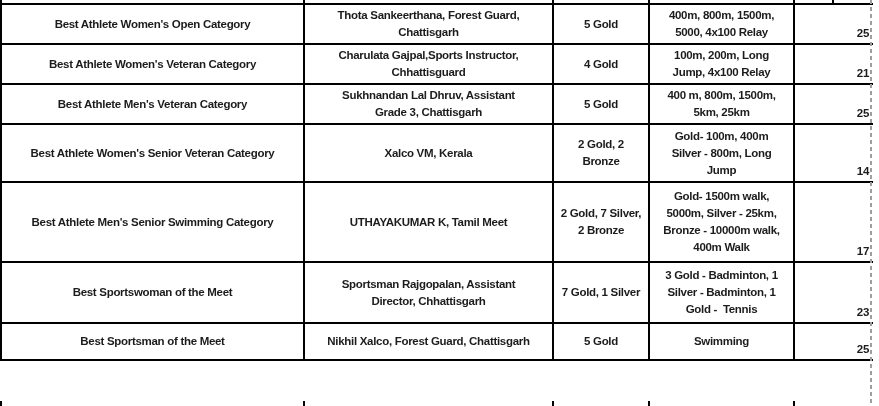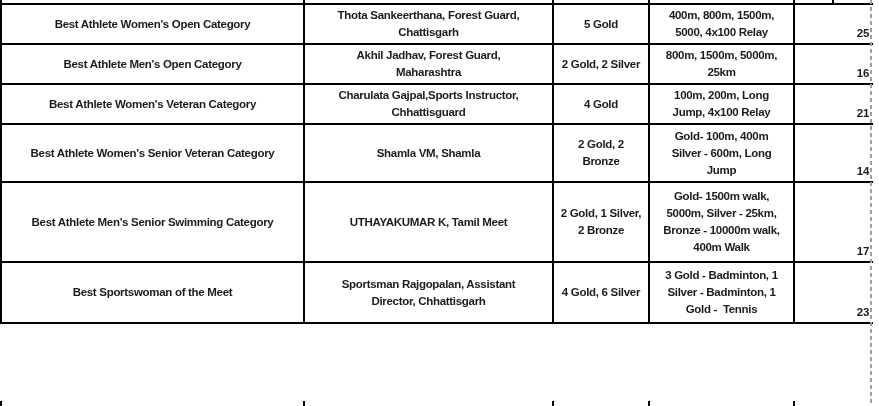--- a/index.html
+++ b/index.html
@@ -77,68 +77,75 @@
     <tbody>
       <tr class="r1">
         <td>Best Athlete Women's Open Category</td>
         <td>Thota Sankeerthana, Forest Guard,
 Chattisgarh</td>
         <td>5 Gold</td>
         <td>400m, 800m, 1500m,
 5000, 4x100 Relay</td>
         <td>25</td>
       </tr>
-      <tr class="r2">
-        <td>Best Athlete Men's Open Category</td>
-        <td>Akhil Jadhav, Forest Guard,
-Maharashtra</td>
-        <td>2 Gold, 2 Silver</td>
-        <td>800m, 1500m, 5000m,
-25km</td>
-        <td>16</td>
-      </tr>
       <tr class="r3">
         <td>Best Athlete Women's Veteran Category</td>
         <td>Charulata Gajpal,Sports Instructor,
 Chhattisguard</td>
         <td>4 Gold</td>
         <td>100m, 200m, Long
 Jump, 4x100 Relay</td>
         <td>21</td>
       </tr>
+      <tr class="r4">
+        <td>Best Athlete Men's Veteran Category</td>
+        <td>Sukhnandan Lal Dhruv, Assistant
+Grade 3, Chattisgarh</td>
+        <td>5 Gold</td>
+        <td>400 m, 800m, 1500m,
+5km, 25km</td>
+        <td>25</td>
+      </tr>
       <tr class="r5">
         <td>Best Athlete Women's Senior Veteran Category</td>
-        <td>Shamla VM, Shamla</td>
+        <td>Xalco VM, Kerala</td>
         <td>2 Gold, 2
 Bronze</td>
         <td>Gold- 100m, 400m
-Silver - 600m, Long
+Silver - 800m, Long
 Jump</td>
         <td>14</td>
       </tr>
       <tr class="r6">
         <td>Best Athlete Men's Senior Swimming Category</td>
         <td>UTHAYAKUMAR K, Tamil Meet</td>
-        <td>2 Gold, 1 Silver,
+        <td>2 Gold, 7 Silver,
 2 Bronze</td>
         <td>Gold- 1500m walk,
 5000m, Silver - 25km,
 Bronze - 10000m walk,
 400m Walk</td>
         <td>17</td>
       </tr>
       <tr class="r7">
         <td>Best Sportswoman of the Meet</td>
         <td>Sportsman Rajgopalan, Assistant
 Director, Chhattisgarh</td>
-        <td>4 Gold, 6 Silver</td>
+        <td>7 Gold, 1 Silver</td>
         <td>3 Gold - Badminton, 1
 Silver - Badminton, 1
 Gold -  Tennis</td>
         <td>23</td>
+      </tr>
+      <tr class="r8">
+        <td>Best Sportsman of the Meet</td>
+        <td>Nikhil Xalco, Forest Guard, Chattisgarh</td>
+        <td>5 Gold</td>
+        <td>Swimming</td>
+        <td>25</td>
       </tr>
     </tbody>
   </table>
 
   <div class="sliver bottom" style="left:0"></div>
   <div class="sliver bottom" style="left:303px"></div>
   <div class="sliver bottom" style="left:552px"></div>
   <div class="sliver bottom" style="left:648px"></div>
   <div class="sliver bottom" style="left:793px"></div>
 

